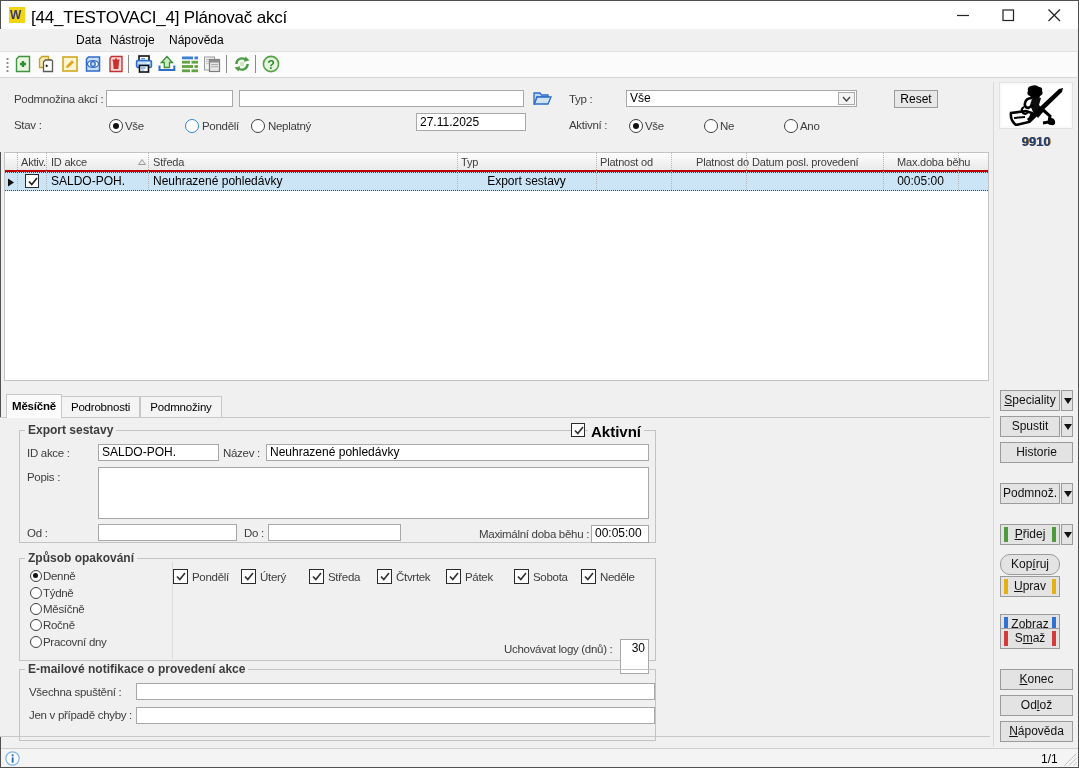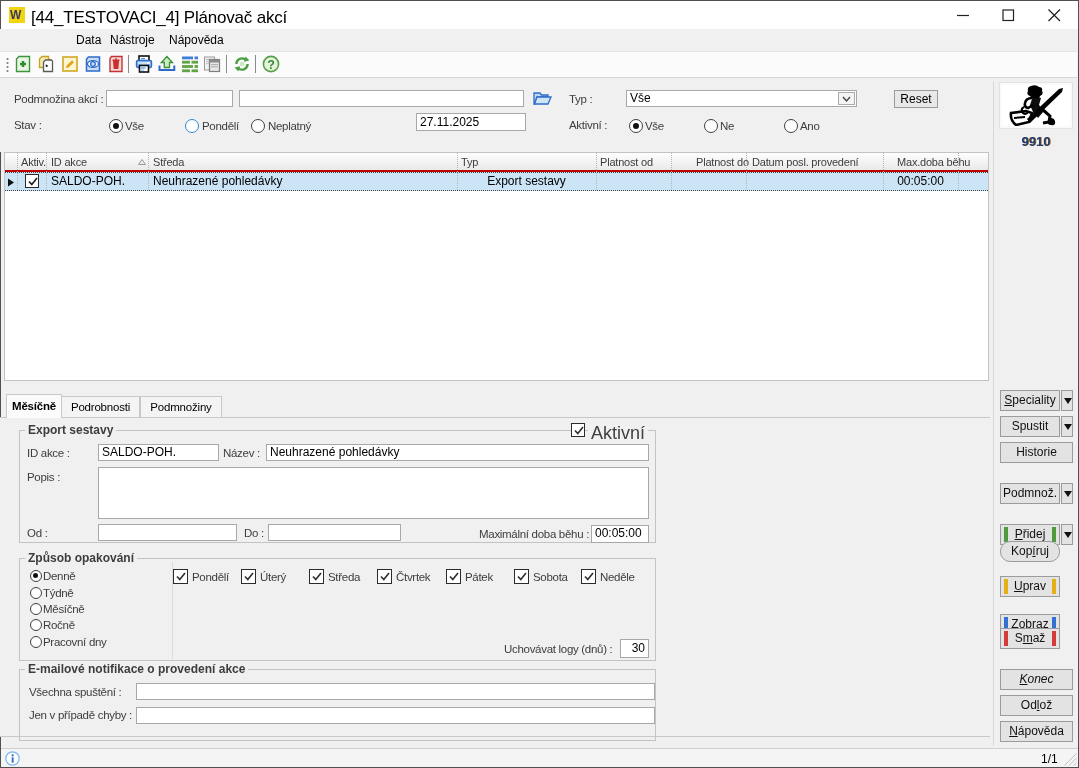--- a/index.html
+++ b/index.html
@@ -289,21 +289,21 @@
   <div class="lbl" style="left:224px; top:96px;">Do :</div>
   <div class="tin" style="left:248px; top:93px; width:133px; height:17px;"></div>
   <div class="lbl" style="left:459px; top:97px;">Maximální doba běhu :</div>
   <div class="tin" style="left:571px; top:94px; width:58px; height:18px;">00:05:00</div>
 </div>
 <div class="chk" style="left:571px; top:423px;">
       <svg width="14" height="14">
         <path d="M3 6.5 L5.8 9.5 L11 3" fill="none" stroke="#333" stroke-width="1.7"></path>
       </svg>
     </div>
-<div class="lbl" style="left:588px; top:423px; font-weight:normal; color:#404040; font-size:18px; letter-spacing:0; background:#f0f0f0; padding:0 3px;">Aktivní</div>
+<div class="lbl" style="left:588px; top:423px; font-weight:bold; color:#000000; font-size:15px; letter-spacing:0; background:#f0f0f0; padding:0 3px;">Aktivní</div>
 
 <div class="gbox" style="left:19px; top:558px; width:637px; height:103px;">
   <div class="cap">Způsob opakování</div>
   <div class="radio sel sm" style="left:10px; top:11px;"></div>
       <div class="lbl" style="left:23px; top:11px;">Denně</div>
   <div class="radio sm" style="left:10px; top:28px;"></div>
       <div class="lbl" style="left:23px; top:28px;">Týdně</div>
   <div class="radio sm" style="left:10px; top:44px;"></div>
       <div class="lbl" style="left:23px; top:44px;">Měsíčně</div>
   <div class="radio sm" style="left:10px; top:60px;"></div>
@@ -350,44 +350,44 @@
     </div>
     <div class="lbl" style="left:533px; top:571px;">Sobota</div>
 <div class="chk" style="left:581px; top:569px; width:15px; height:15px;">
       <svg width="14" height="14">
         <path d="M3 6.5 L5.8 9.5 L11 3" fill="none" stroke="#333" stroke-width="1.7"></path>
       </svg>
     </div>
     <div class="lbl" style="left:600px; top:571px;">Neděle</div>
 
 <div class="lbl" style="left:504px; top:643px;">Uchovávat logy (dnů) :</div>
-<div class="tin" style="left:620px; top:639px; width:29px; height:19px; text-align:right; line-height:17px;">30</div>
+<div class="tin" style="left:620px; top:639px; width:29px; height:35px; text-align:right; line-height:17px;">30</div>
 
 <div class="gbox" style="left:19px; top:669px; width:637px; height:72px;">
   <div class="cap">E-mailové notifikace o provedení akce</div>
   <div class="lbl" style="left:9px; top:16px;">Všechna spuštění :</div>
   <div class="tin" style="left:116px; top:13px; width:519px; height:17px;"></div>
   <div class="lbl" style="left:9px; top:39px;">Jen v případě chyby :</div>
   <div class="tin" style="left:116px; top:37px; width:519px; height:17px;"></div>
 </div>
 
 <div class="rbtn" style="top:390px;"><u>S</u>peciality</div>
     <div class="rarw" style="top:390px;"></div>
 <div class="rbtn" style="top:416px;text-align:center;">Spustit</div>
     <div class="rarw" style="top:416px;"></div>
 <div class="rbtn wide" style="top:442px;">Historie</div>
 <div class="rbtn" style="top:483px;">Podmnož.</div>
     <div class="rarw" style="top:483px;"></div>
 <div class="rbtn" style="top:524px;"><span class="bar" style="position:absolute;left:3px;top:2px;width:4px;height:15px;background:#4e9a3c;"></span><u>P</u>řidej<span style="position:absolute;right:3px;top:2px;width:4px;height:15px;background:#4e9a3c;"></span></div>
     <div class="rarw" style="top:524px;"></div>
-<div class="rbtn" style="top:541px;border-radius:10px;">Kop<u>í</u>ruj</div>
+<div class="rbtn" style="top:554px;border-radius:10px;">Kop<u>í</u>ruj</div>
 <div class="rbtn" style="top:576px;"><span style="position:absolute;left:3px;top:2px;width:4px;height:15px;background:#e4b016;"></span><u>U</u>prav<span style="position:absolute;right:3px;top:2px;width:4px;height:15px;background:#e4b016;"></span></div>
 <div class="rbtn" style="top:614px;text-decoration:underline;"><span style="position:absolute;left:3px;top:2px;width:4px;height:15px;background:#3370d4;"></span><u>Z</u>obraz<span style="position:absolute;right:3px;top:2px;width:4px;height:15px;background:#3370d4;"></span></div>
 <div class="rbtn" style="top:628px;"><span style="position:absolute;left:3px;top:2px;width:4px;height:15px;background:#d43b3b;"></span>S<u>m</u>až<span style="position:absolute;right:3px;top:2px;width:4px;height:15px;background:#d43b3b;"></span></div>
-<div class="rbtn wide" style="top:669px;font-style:italic;"><u>K</u>onec</div>
+<div class="rbtn wide" style="top:669px;"><u>K</u>onec</div>
 <div class="rbtn wide" style="top:695px;">Od<u>l</u>ož</div>
 <div class="rbtn wide" style="top:721px;"><u>N</u>ápověda</div>
 
 <div id="statusbar">
   <svg class="abs" style="left:4px; top:2px;" width="15" height="15">
         <circle cx="7.5" cy="7.5" r="6.7" fill="#fff" stroke="#7ab8ef" stroke-width="1.2"></circle>
         <rect x="6.7" y="3.4" width="1.9" height="2" fill="#2b6cc4"></rect>
         <rect x="6.7" y="6.4" width="1.9" height="5.3" fill="#2b6cc4"></rect>
       </svg>
   <div class="abs" style="left:1040px; top:3px; font-size:12px;">1/1</div>

